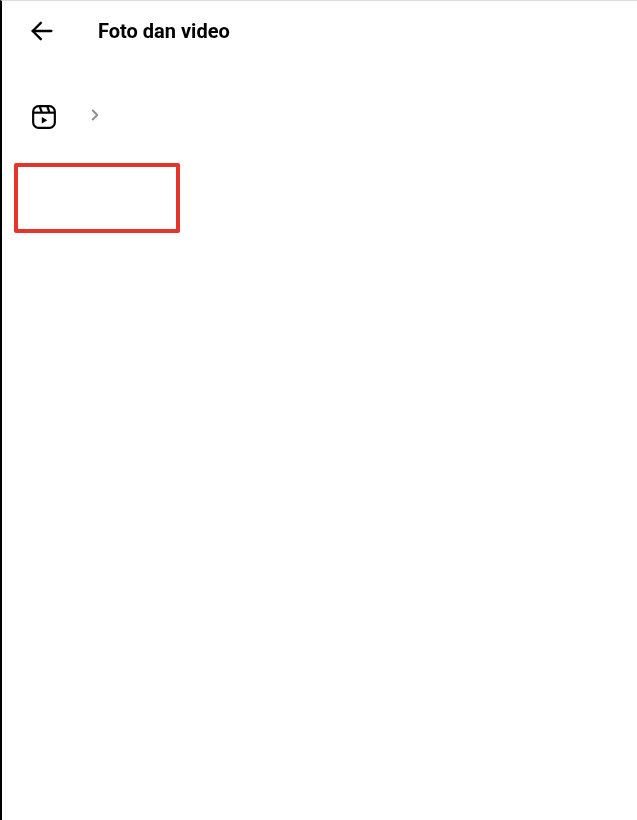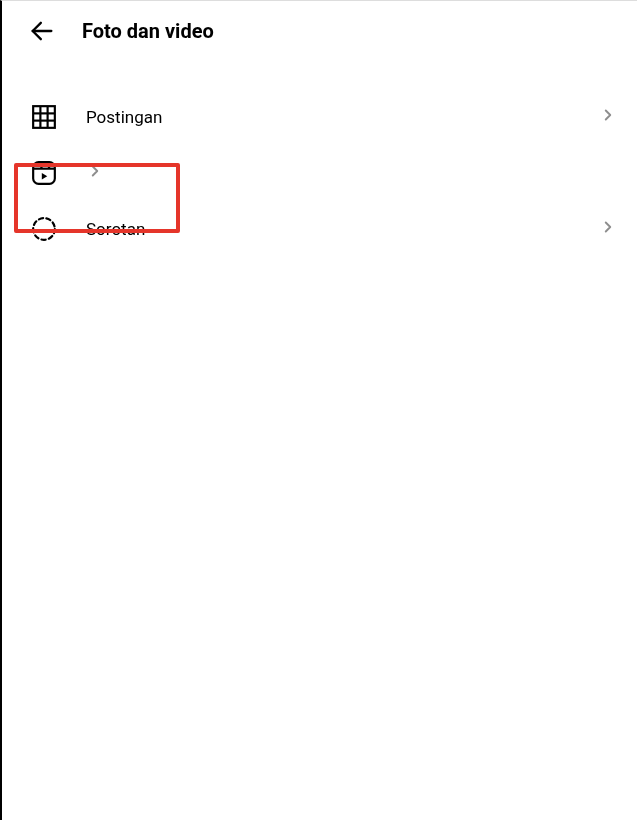--- a/index.html
+++ b/index.html
@@ -13,21 +13,21 @@
       width: 637px;
       height: 820px;
       border-top: 1px solid #ddd;
       border-left: 2px solid #000;
       position: relative;
     }
     .header {
       display: flex;
       align-items: center;
       padding: 14px 16px 14px 24px;
-      gap: 24px;
+      gap: 40px;
     }
     .back-btn {
       width: 32px;
       height: 32px;
       display: flex;
       align-items: center;
       justify-content: center;
       cursor: pointer;
     }
     .page-title {
@@ -80,64 +80,34 @@
     <svg width="28" height="28" viewBox="0 0 24 24" fill="none" stroke="#000" stroke-width="2" stroke-linecap="round" stroke-linejoin="round">
       <line x1="20" y1="12" x2="4" y2="12"></line>
       <polyline points="11 5 4 12 11 19"></polyline>
     </svg>
   </div>
   <div class="page-title">Foto dan video</div>
 </div>
 
 <div class="menu">
 
-  <div class="menu-item">
-    <span class="icon">
-      <svg width="26" height="26" viewBox="0 0 24 24" fill="none" stroke="#000" stroke-width="2">
-        <rect x="2" y="2" width="20" height="20"></rect>
-        <line x1="2" y1="8.67" x2="22" y2="8.67"></line>
-        <line x1="2" y1="15.33" x2="22" y2="15.33"></line>
-        <line x1="8.67" y1="2" x2="8.67" y2="22"></line>
-        <line x1="15.33" y1="2" x2="15.33" y2="22"></line>
-      </svg>
-    </span>
-    <span class="label">Postingan</span>
-    <span class="chevron">
-      <svg width="18" height="18" viewBox="0 0 24 24" fill="none" stroke="#8e8e8e" stroke-width="2.5" stroke-linecap="round" stroke-linejoin="round">
-        <polyline points="9 18 15 12 9 6"></polyline>
-      </svg>
-    </span>
-  </div>
 
   <div class="menu-item">
     <span class="icon">
       <svg width="26" height="26" viewBox="0 0 24 24" fill="none" stroke="#000" stroke-width="2" stroke-linejoin="round">
         <rect x="2" y="2" width="20" height="20" rx="5"></rect>
         <line x1="2" y1="8" x2="22" y2="8"></line>
         <line x1="8" y1="2" x2="10" y2="8"></line>
         <line x1="15" y1="2" x2="17" y2="8"></line>
         <path d="M10 12 L15 15 L10 18 Z" fill="#000" stroke="none"></path>
       </svg>
     </span>
     <span class="chevron">
       <svg width="18" height="18" viewBox="0 0 24 24" fill="none" stroke="#8e8e8e" stroke-width="2.5" stroke-linecap="round" stroke-linejoin="round">
         <polyline points="9 18 15 12 9 6"></polyline>
       </svg>
     </span>
   </div>
 
-  <div class="menu-item">
-    <span class="icon">
-      <svg width="26" height="26" viewBox="0 0 24 24" fill="none" stroke="#000" stroke-width="2" stroke-linecap="round" stroke-dasharray="4 3">
-        <circle cx="12" cy="12" r="10"></circle>
-      </svg>
-    </span>
-    <span class="label">Sorotan</span>
-    <span class="chevron">
-      <svg width="18" height="18" viewBox="0 0 24 24" fill="none" stroke="#8e8e8e" stroke-width="2.5" stroke-linecap="round" stroke-linejoin="round">
-        <polyline points="9 18 15 12 9 6"></polyline>
-      </svg>
-    </span>
-  </div>
 
 </div>
 
 <div class="highlight-box"></div>
 
 </body></html>

